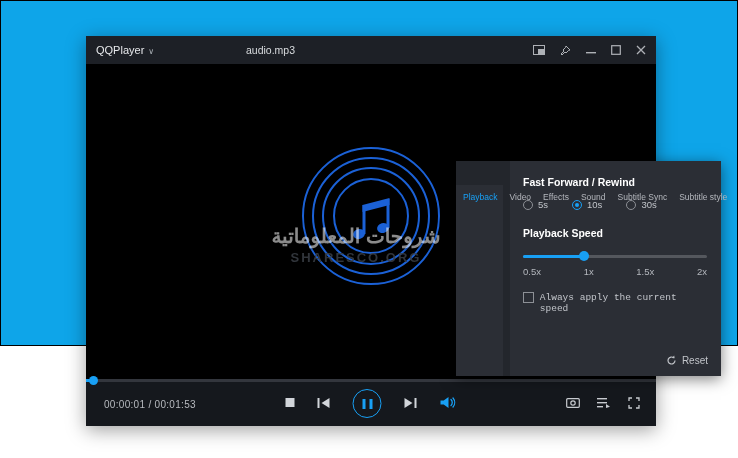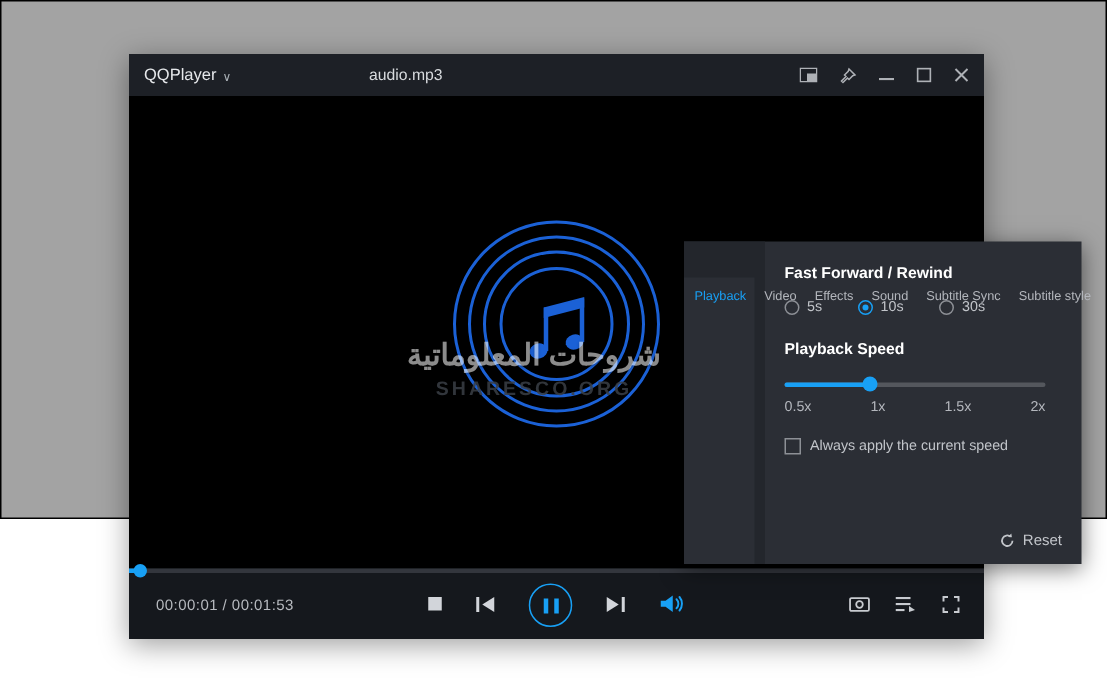--- a/index.html
+++ b/index.html
@@ -5,21 +5,21 @@
   * { margin:0; padding:0; box-sizing:border-box; }
   body {
     font-family: "Liberation Sans", sans-serif;
     background:#fff;
     width:738px; height:458px;
     overflow:hidden;
   }
   .canvas {
     position:relative;
     width:738px; height:346px;
-    background:#a3a3a3;
+    background:#0ea5e9;
     border:1px solid #000;
   }
   
   .player {
     position:absolute; left:85px; top:35px;
     width:570px; height:390px;
     background:#000;
     box-shadow:0 4px 18px rgba(0,0,0,.38);
   }
   .titlebar {
@@ -104,21 +104,21 @@
   }
   .panel-sidebar {
     width:54px; background:#23262c; padding-top:24px;
     display:flex; flex-direction:row;
   }
   .side-item {
     color:#b4b7bd; font-size:8.5px; padding:7px 5px 7px 7px;
     cursor:pointer; white-space:nowrap;
   }
   .side-item.selected { color:var(--accent); background:#2b2e35; }
-  .panel-content { flex:1; position:relative; padding:15px 24px 0 13px; }
+  .panel-content { flex:1; position:relative; padding:15px 14px 0 13px; }
   .panel-h { color:#ffffff; font-size:10.5px; font-weight:bold; }
   .radio-row { display:flex; align-items:center; gap:24px; margin-top:11px; }
   .radio { display:flex; align-items:center; gap:5px; cursor:pointer; }
   .radio .rdot {
     width:10px; height:10px; border-radius:50%;
     border:1px solid #8d9096; position:relative; background:transparent;
   }
   .radio.checked .rdot { border-color:var(--accent); }
   .radio.checked .rdot::after {
     content:""; position:absolute; left:2px; top:2px;
@@ -128,21 +128,21 @@
   .speed-title { margin-top:17px; }
   .slider { position:relative; margin-top:13px; height:9px; cursor:pointer; }
   .slider .track { position:absolute; left:0; right:0; top:3px; height:3px; background:#54575d; border-radius:2px; }
   .slider .sfill { position:absolute; left:0; top:3px; height:3px; width:33%; background:var(--accent); border-radius:2px; }
   .slider .shandle {
     position:absolute; left:33%; top:-1px; margin-left:-5px;
     width:10px; height:10px; border-radius:50%; background:var(--accent); cursor:pointer;
   }
   .slider-labels { display:flex; justify-content:space-between; margin-top:5px; }
   .slider-labels span { color:#b4b7bd; font-size:9.5px; }
-  .chk-row { display:flex; align-items:flex-start; gap:6px; margin-top:15px; cursor:pointer; }
+  .chk-row { display:flex; align-items:flex-start; gap:6px; margin-top:15px; cursor:pointer;font-family:Liberation Mono, monospace; }
   .chk-box { width:11px; height:11px; border:1px solid #8d9096; background:transparent; }
   .chk-row span { color:#c2c5ca; font-size:9.5px; }
   .reset {
     position:absolute; right:13px; bottom:10px;
     display:flex; align-items:center; gap:5px;
     color:#c2c5ca; font-size:10px; cursor:pointer;text-align:right;
   }
   :root { --accent:#18a0f5; }
 </style>
 </head>

